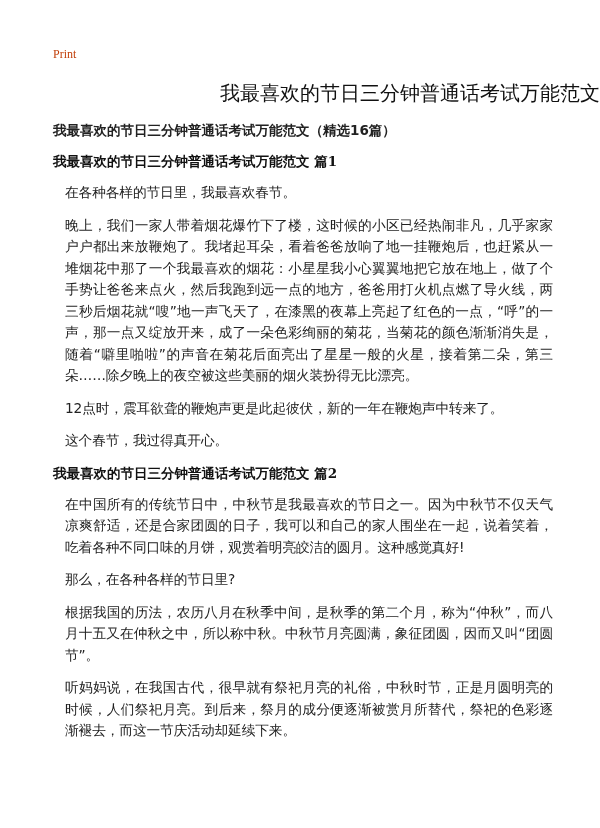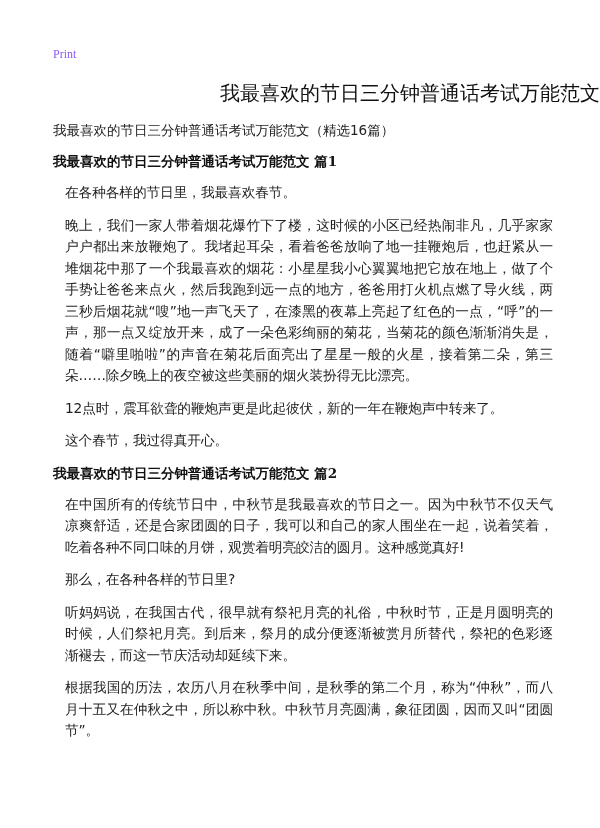--- a/index.html
+++ b/index.html
@@ -1,21 +1,21 @@
 <!DOCTYPE html>
 <html><head>
 <meta charset="utf-8">
 <style>
   html, body { margin: 0; padding: 0; background: #ffffff; }
   body { width: 600px; height: 828px; overflow: hidden; position: relative;
          font-family: "DejaVu Sans", "Liberation Sans", sans-serif; color: #222; }
-  .print-label { position: absolute; left: 53px; top: 47px; font-family: "Liberation Serif", serif; font-size: 12px; color: #8b5cf6; }
+  .print-label { position: absolute; left: 53px; top: 47px; font-family: "Liberation Serif", serif; font-size: 12px; color: #c2410c; }
   .title { position: absolute; left: 0; width: 600px; top: 80px; text-align: center; font-size: 20px; line-height: 26px; color: #111; }
   .content { position: absolute; left: 53px; width: 500px; top: 120px; }
-  .subtitle { font-size: 13.5px; line-height: 20px; margin: 0 0 11px 0; color: #222; }
+  .subtitle { font-size: 13.5px; line-height: 20px; margin: 0 0 11px 0; color: #222; font-weight: bold; }
   .section-heading { font-size: 13.5px; line-height: 20px; font-weight: bold; margin: 0 0 11px 0; color: #111; font-family: "DejaVu Serif", serif; }
   .para { font-size: 13.7px; line-height: 21.5px; margin: 0 0 11px 12px; color: #222; text-align: justify; letter-spacing: -0.1px; }
 </style>
 </head>
 <body>
 
 <div class="print-label">Print</div>
 
 <h1 class="title" style="margin:0;font-weight:normal;text-align:right;">我最喜欢的节日三分钟普通话考试万能范文</h1>
 
@@ -27,16 +27,16 @@
     <p class="para">在各种各样的节日里，我最喜欢春节。</p>
     <p class="para">晚上，我们一家人带着烟花爆竹下了楼，这时候的小区已经热闹非凡，几乎家家户户都出来放鞭炮了。我堵起耳朵，看着爸爸放响了地一挂鞭炮后，也赶紧从一堆烟花中那了一个我最喜欢的烟花：小星星我小心翼翼地把它放在地上，做了个手势让爸爸来点火，然后我跑到远一点的地方，爸爸用打火机点燃了导火线，两三秒后烟花就“嗖”地一声飞天了，在漆黑的夜幕上亮起了红色的一点，“呼”的一声，那一点又绽放开来，成了一朵色彩绚丽的菊花，当菊花的颜色渐渐消失是，随着“噼里啪啦”的声音在菊花后面亮出了星星一般的火星，接着第二朵，第三朵……除夕晚上的夜空被这些美丽的烟火装扮得无比漂亮。</p>
     <p class="para">12点时，震耳欲聋的鞭炮声更是此起彼伏，新的一年在鞭炮声中转来了。</p>
     <p class="para">这个春节，我过得真开心。</p>
   </section>
 
   <section>
     <h2 class="section-heading">我最喜欢的节日三分钟普通话考试万能范文 篇2</h2>
     <p class="para">在中国所有的传统节日中，中秋节是我最喜欢的节日之一。因为中秋节不仅天气凉爽舒适，还是合家团圆的日子，我可以和自己的家人围坐在一起，说着笑着，吃着各种不同口味的月饼，观赏着明亮皎洁的圆月。这种感觉真好!</p>
     <p class="para">那么，在各种各样的节日里?</p>
+    <p class="para">根据我国的历法，农历八月在秋季中间，是秋季的第二个月，称为“仲秋”，而八月十五又在仲秋之中，所以称中秋。中秋节月亮圆满，象征团圆，因而又叫“团圆节”。</p>
     <p class="para">听妈妈说，在我国古代，很早就有祭祀月亮的礼俗，中秋时节，正是月圆明亮的时候，人们祭祀月亮。到后来，祭月的成分便逐渐被赏月所替代，祭祀的色彩逐渐褪去，而这一节庆活动却延续下来。</p>
-    <p class="para">根据我国的历法，农历八月在秋季中间，是秋季的第二个月，称为“仲秋”，而八月十五又在仲秋之中，所以称中秋。中秋节月亮圆满，象征团圆，因而又叫“团圆节”。</p>
   </section>
 </div>
 
 </body></html>

